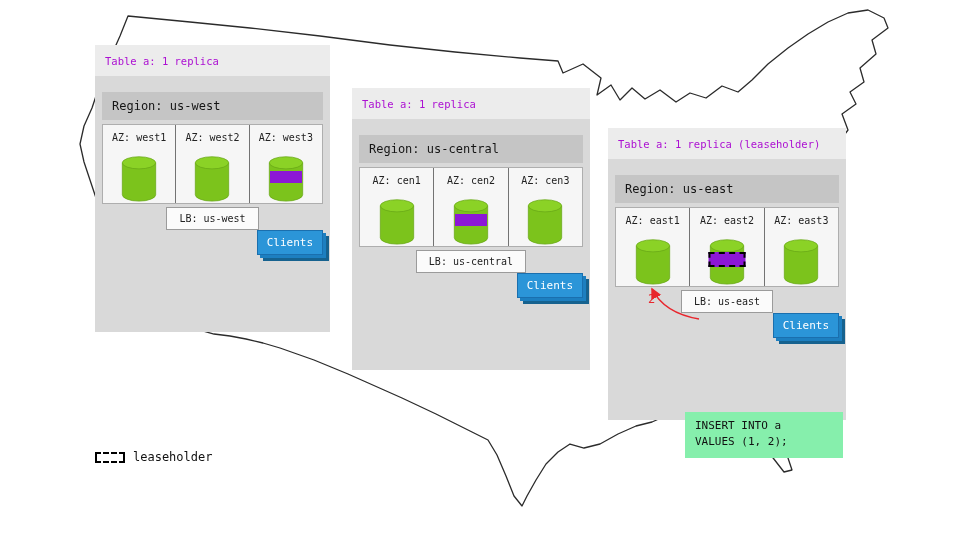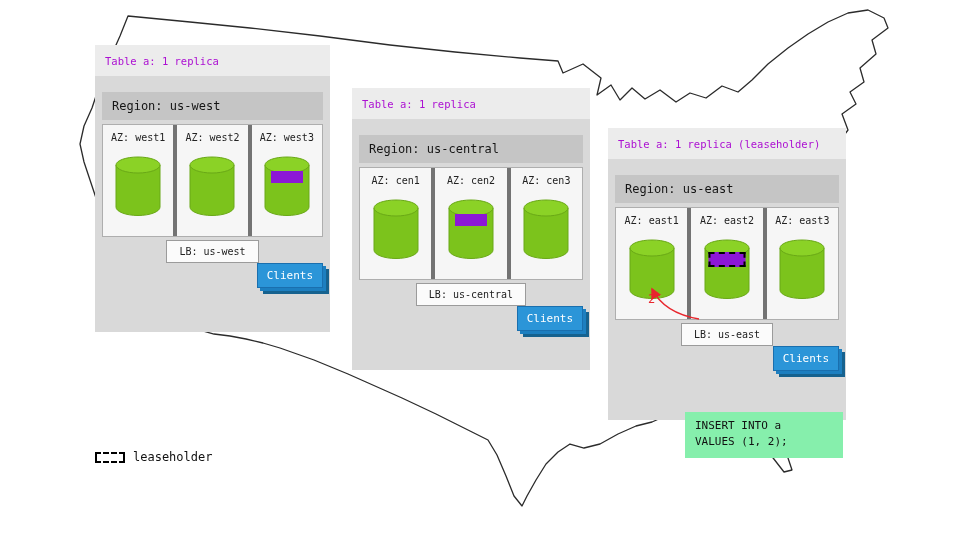--- a/index.html
+++ b/index.html
@@ -14,25 +14,25 @@
     height:31px; background:#ececec; color:#ac10d2;
     display:flex; align-items:center; padding:0 10px;
     font-size:10.5px; letter-spacing:0;
   }
   .panel-body { padding:0 7px; }
   .region-title {
     margin-top:16px; height:28px; background:#c5c5c5;
     display:flex; align-items:center; padding:0 10px; font-size:12px; color:#151515;
   }
   .az-row {
-    margin-top:4px; height:113px; display:flex;
+    margin-top:4px; height:80px; display:flex;
     background:#f6f6f6; border:1px solid #aeaeae;
   }
   .az-cell { flex:1; position:relative; display:flex; flex-direction:column; align-items:center; padding-top:6px; }
-  .az-cell + .az-cell { border-left:4px solid #737373; }
+  .az-cell + .az-cell { border-left:1px solid #737373; }
   .az-label { font-size:10px; line-height:13px; color:#222; }
   .cyl { width:48px; height:62px; margin-top:12px; display:block; }
 
   .band {
     position:absolute; top:46px; left:50%; transform:translateX(-50%);
     width:32px; height:12px; background:#8c17d6;
   }
   .band.lease { width:37px; height:15px; top:44px; border:2px dashed #000; }
 
   .lb-wrap { text-align:center; margin-top:3px;text-decoration:underline; }

